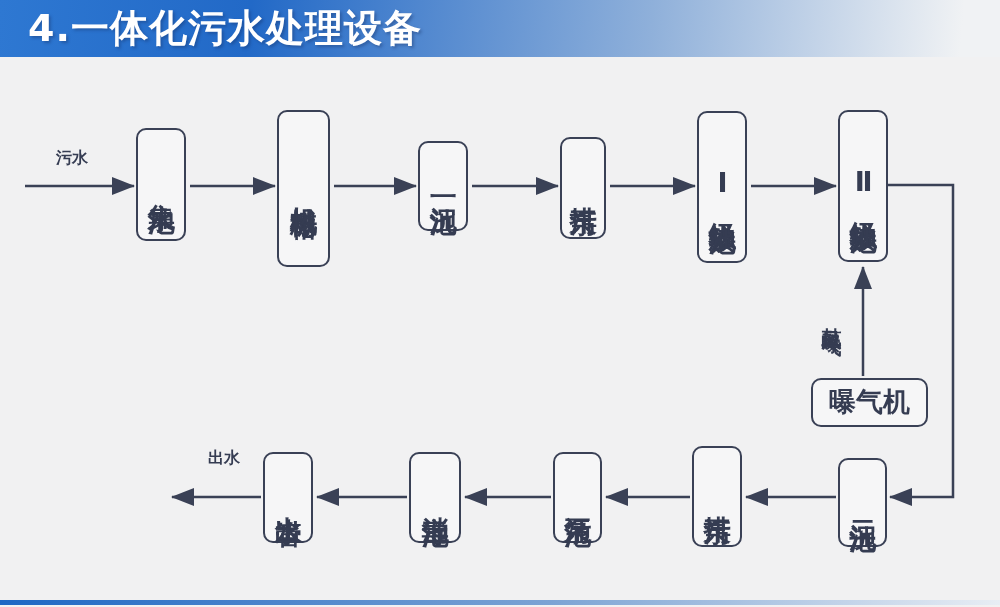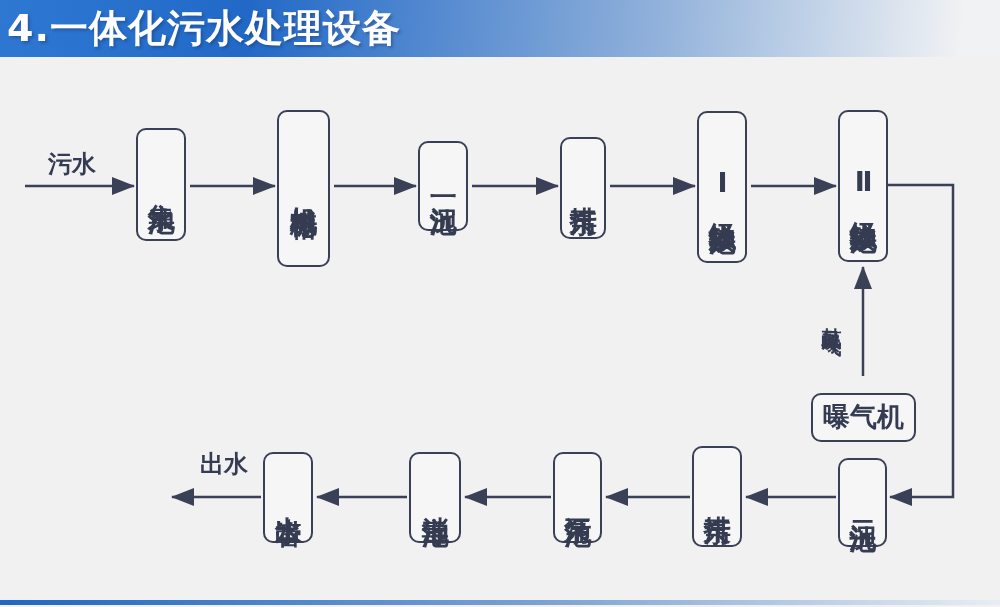--- a/index.html
+++ b/index.html
@@ -7,21 +7,21 @@
     width:1000px;height:607px;position:relative;overflow:hidden;
     background:#f1f1f2;
     font-family:"DejaVu Sans","Liberation Sans",sans-serif;
   }
   
   .titlebar{
     position:absolute;top:0;left:0;width:1000px;height:57px;
     background:linear-gradient(95deg,#2e78d2 0%,#2269c7 25%,#8fb0da 65%,#f0f2f4 96%);
   }
   .titlebar .title{
-    position:absolute;left:7px;top:0;height:57px;line-height:56px;
+    position:absolute;left:28px;top:0;height:57px;line-height:56px;
     font-size:38px;font-weight:bold;color:#ffffff;letter-spacing:1px;
     text-shadow:2px 2px 3px rgba(20,40,90,.35);
     white-space:nowrap;
   }
   
   .footerbar{
     position:absolute;left:0;bottom:2px;width:1000px;height:5px;
     background:linear-gradient(to right,#1d67c4 0%,#7ba3d4 55%,#e8edf4 100%);
   }
   
@@ -31,21 +31,21 @@
     background:#f6f6f7;color:#353c52;
     display:flex;align-items:center;justify-content:center;
     font-weight:bold;font-size:27px;line-height:1.12;
     text-align:center;
   }
   .vtext{
     writing-mode:vertical-rl;text-orientation:upright;
     letter-spacing:2px;
   }
   .flowlabel{
-    position:absolute;color:#353c52;font-weight:bold;font-size:24px;
+    position:absolute;color:#353c52;font-weight:bold;font-size:16px;
     text-align:center;white-space:nowrap;
   }
   .flowlabel.vtext{white-space:normal;letter-spacing:3px;}
   svg.arrows{position:absolute;left:0;top:0;}
   svg.arrows path{stroke:#3a4156;stroke-width:2.5;fill:none;}
 </style>
 </head>
 <body>
 
 <div class="titlebar">
@@ -81,21 +81,21 @@
 <div class="flowlabel" style="left:196px;top:448px;width:56px;">出水</div>
 <div class="flowlabel vtext" style="left:818px;top:268px;height:100px;width:28px;font-size:20px;">鼓风曝气</div>
 
 <div class="node vtext" style="left:136px;top:128px;width:50px;height:113px;">集水池</div>
 <div class="node vtext" style="left:277px;top:110px;width:53px;height:157px;">机械栅格</div>
 <div class="node vtext" style="left:418px;top:141px;width:50px;height:90px;">一沉池</div>
 <div class="node vtext" style="left:560px;top:137px;width:46px;height:102px;">排污泵</div>
 <div class="node vtext" style="left:697px;top:111px;width:50px;height:152px;">Ⅰ级接触池</div>
 <div class="node vtext" style="left:838px;top:110px;width:50px;height:152px;">Ⅱ级接触池</div>
 
-<div class="node" style="left:811px;top:393px;width:105px;height:49px;">曝气机</div>
+<div class="node" style="left:811px;top:378px;width:117px;height:49px;">曝气机</div>
 
 <div class="node vtext" style="left:838px;top:458px;width:49px;height:89px;">二沉池</div>
 <div class="node vtext" style="left:692px;top:446px;width:50px;height:101px;">排污泵</div>
 <div class="node vtext" style="left:553px;top:452px;width:49px;height:91px;">污泵池</div>
 <div class="node vtext" style="left:409px;top:452px;width:52px;height:91px;">消毒池</div>
 <div class="node vtext" style="left:263px;top:452px;width:50px;height:91px;">出水管</div>
 
 <div class="footerbar"></div>
 
 </body></html>

